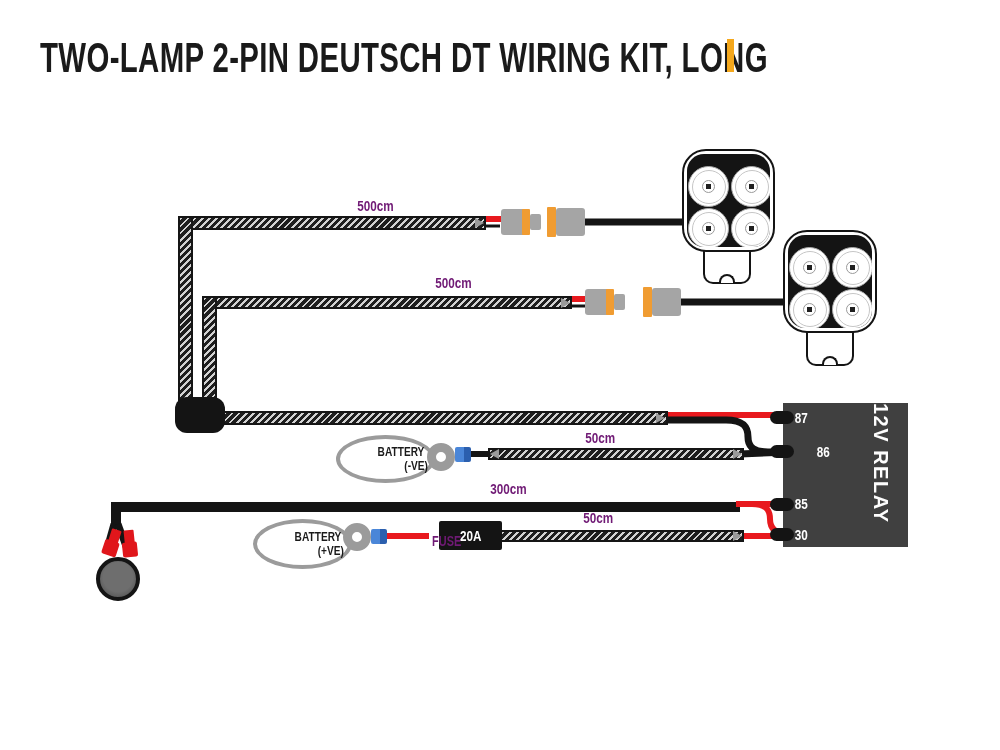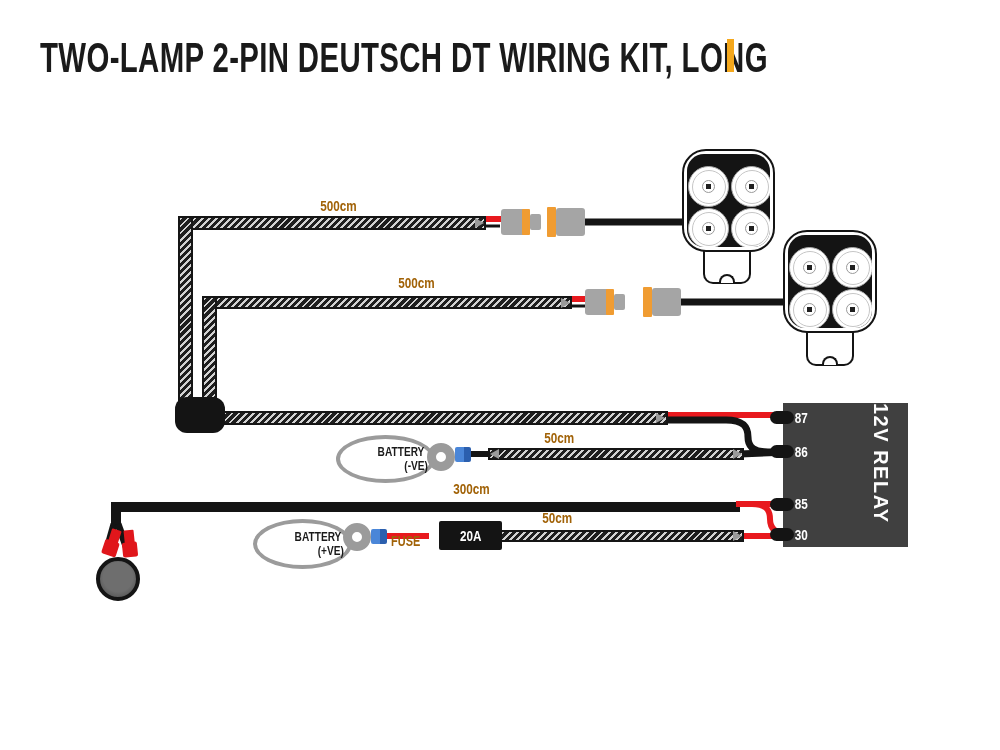--- a/index.html
+++ b/index.html
@@ -52,21 +52,21 @@
 
   
   .fuse{position:absolute;left:427px;top:521px;width:63px;height:29px;background:#141414;border-radius:2px;z-index:4;
     display:flex;align-items:center;justify-content:center;color:#fff;font-weight:bold;font-size:15px;margin-left:12px;}
 
   
   .switch{position:absolute;left:96px;top:557px;width:44px;height:44px;border:4px solid #141414;border-radius:50%;box-sizing:border-box;z-index:4;
     background:radial-gradient(circle at 50% 45%,#6e6e6e 0 55%,#575757 80%);}
 
   
-  .lbl{position:absolute;width:120px;font-weight:bold;font-size:15px;color:#a16207;z-index:5;}
+  .lbl{position:absolute;width:120px;text-align:center;font-weight:bold;font-size:15px;color:#701a75;z-index:5;}
   .lbl.small{font-size:14px;}
   .wires{position:absolute;left:0;top:0;z-index:1;}
 </style>
 </head>
 <body>
 
 <div class="stage">
 
   <div class="title-main"><span class="cnd-l">TWO-LAMP 2-PIN DEUTSCH DT WIRING KIT, LONG</span></div>
   <div class="title-bar"></div>
@@ -173,21 +173,21 @@
         </div>
     </div>
   </div>
 
   <div class="relay">
     <div class="pin" style="top:8px;"></div>
     <div class="pin" style="top:42px;"></div>
     <div class="pin" style="top:95px;"></div>
     <div class="pin" style="top:125px;"></div>
     <div class="pinlbl" style="top:7px;"><span class="cnd">87</span></div>
-    <div class="pinlbl" style="top:41px;"><span class="cnd">86</span></div>
+    <div class="pinlbl" style="top:41px;margin-left:22px;"><span class="cnd">86</span></div>
     <div class="pinlbl" style="top:93px;"><span class="cnd">85</span></div>
     <div class="pinlbl" style="top:124px;"><span class="cnd">30</span></div>
     <div class="relay-txt">12V RELAY</div>
   </div>
 
   <div class="oval" style="left:336px;top:435px;width:99px;height:48px;">
     <span class="cnd">BATTERY</span>
     <span class="cnd">(-VE)</span>
   </div>
   <div class="ring" style="left:427px;top:443px;"></div>

